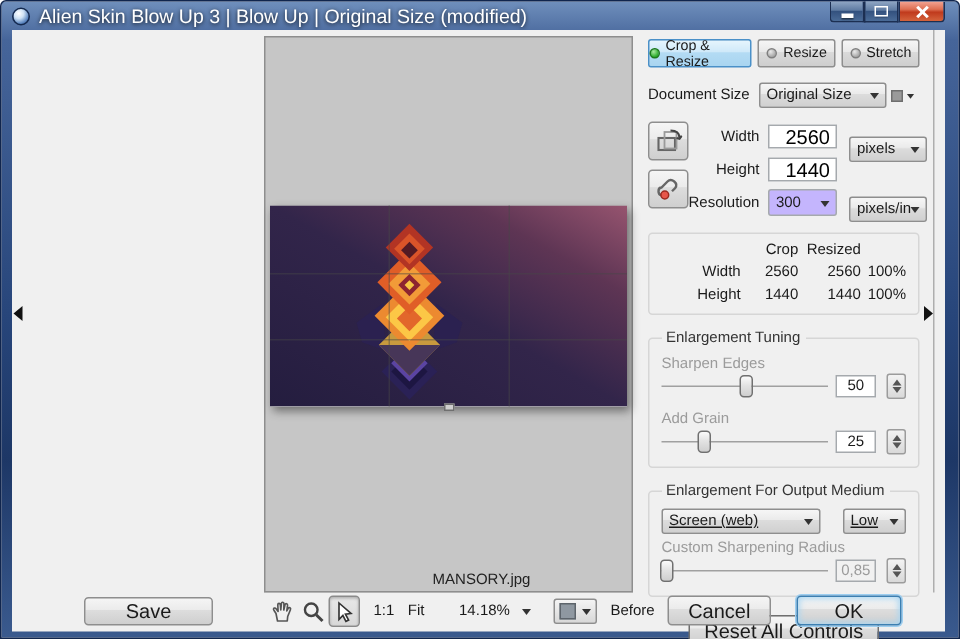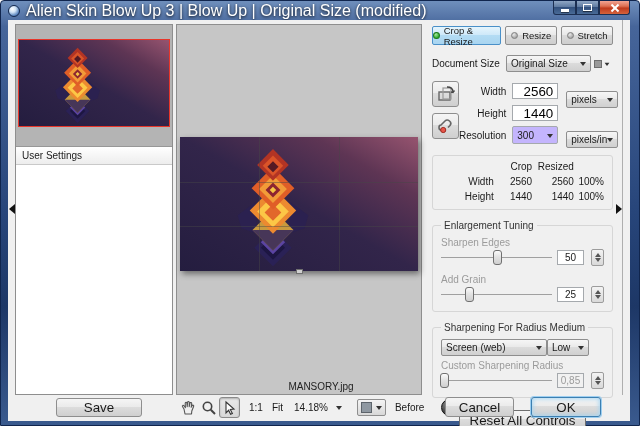--- a/index.html
+++ b/index.html
@@ -7,21 +7,21 @@
     font-family:"Liberation Sans","DejaVu Sans",sans-serif; font-size:10px; color:#1a1a1a; }
 
   
   .frame { position:absolute; inset:0;
     background:linear-gradient(180deg,#6f8fbc 0%,#46659a 6%,#27457a 50%,#1d3766 72%,#3a5a8e 100%);
     border:1px solid #10254d; border-radius:4px 4px 0 0; }
   .titlebar { position:absolute; left:0; top:0; right:0; height:19px; display:flex; align-items:center; }
   .app-icon { width:12px; height:12px; margin:0 6px 0 7px; border-radius:50%;
     background:radial-gradient(circle at 35% 30%,#ffffff 0%,#cfe2f5 35%,#5b86c0 70%,#27406e 100%);
     border:1px solid #14294f; }
-  .title-text { color:#ffffff; font-size:16px; text-shadow:0 1px 3px rgba(0,0,0,.85); white-space:nowrap; }
+  .title-text { color:#ffffff; font-size:13px; text-shadow:0 1px 3px rgba(0,0,0,.85); white-space:nowrap; }
   .win-btns { position:absolute; right:9px; top:0; display:flex; }
   .win-btn { width:23px; height:14px; border:1px solid #1c2f52; border-top:none;
     background:linear-gradient(180deg,#8fa6c4 0%,#5f7ba2 45%,#33517e 50%,#4a6b97 100%);
     display:flex; align-items:center; justify-content:center; }
   .win-btn.first { border-radius:0 0 0 3px; }
   .win-btn.close { width:31px; border-radius:0 0 3px 0;
     background:linear-gradient(180deg,#f2a493 0%,#dd6f52 40%,#c03a1d 55%,#d4633c 100%); }
   .glyph-min { width:8px; height:3px; background:#fff; margin-top:5px; box-shadow:0 1px 1px rgba(0,0,0,.5); }
   .glyph-max { width:9px; height:7px; border:1px solid #fff; box-shadow:0 1px 1px rgba(0,0,0,.5); }
   .glyph-x { position:relative; width:10px; height:10px; }
@@ -119,35 +119,35 @@
   .crop-table .c0 { width:34%; } .crop-table .c1 { width:23%; } .crop-table .c2 { width:25%; } .crop-table .c3 { width:18%; }
 
   .enl-fieldset { margin-top:10px; }
   .sec-label { margin:4px 0 1px; }
   .slider-row { display:flex; align-items:center; gap:5px; }
   .val-box { width:27px; height:15px; background:#fff; border:1px solid #a5a9ad; text-align:center; padding-top:1px; }
   .val-box.disabled { background:#f1f1f1; color:#9b9b9b; }
   .mt8 { margin-top:8px; }
 
   .shp-fieldset { margin-top:10px; }
-  .shp-selects { display:flex; justify-content:flex-start; margin:4px 0 3px; }
+  .shp-selects { display:flex; justify-content:space-between; margin:4px 0 3px;text-decoration:underline; }
   .shp-selects .combo.medium { width:106px; } .shp-selects .combo.amount { width:42px; }
 
   .reset-row { text-align:center; margin-top:12px; }
   .reset-btn { height:20px; padding:0 10px; border-color:#6f6f6f; }
 
   
   .bottom-bar { position:absolute; left:0; right:0; bottom:0; height:27px; }
   .save-btn { position:absolute; left:48px; top:4px; width:86px; height:19px; }
   .tools { position:absolute; left:169px; top:2px; height:23px; display:flex; align-items:center; }
   .tool { width:21px; height:21px; display:flex; align-items:center; justify-content:center; }
   .tool.selected { border:1px solid #8a8a8a; border-radius:3px;
     background:linear-gradient(180deg,#e9e9e9,#d8d8d8); box-shadow:inset 0 1px 2px rgba(0,0,0,.25); }
   .flat-label { margin-left:9px; color:#1a1a1a; }
-  .zoom-combo { display:flex; align-items:center; margin-left:8px; padding:1px 3px; gap:8px; }
+  .zoom-combo { display:flex; align-items:center; margin-left:20px; padding:1px 3px; gap:8px; }
   .swatch-combo { display:flex; align-items:center; margin-left:12px; height:17px; padding:0 3px;
     border:1px solid #8e8e8e; border-radius:2px; background:linear-gradient(180deg,#f4f4f4,#d8d8d8); gap:4px; }
   .swatch { width:11px; height:11px; background:#8f98a1; border:1px solid #5d646b; }
   .before-btn { margin-left:9px; }
   .help-btn { margin-left:17px; width:17px; height:17px; border-radius:50%;
     background:radial-gradient(circle at 35% 28%,#8a8a8a,#4a4a4a 50%,#1e1e1e 100%);
     color:#fff; font-weight:bold; font-size:11px; display:flex; align-items:center; justify-content:center;
     border:1px solid #111; }
   .help-arr { width:0;height:0;border:3px solid transparent;border-top:4px solid #333; margin:9px 0 0 2px; }
   .cancel-btn { position:absolute; left:437px; top:3px; width:69px; height:20px; }
@@ -201,31 +201,20 @@
           <div class="glyph-max"></div>
         </div>
       <div class="win-btn close">
           <div class="glyph-x"></div>
         </div>
     </div>
   </div>
 
   <div class="content">
 
-    <div class="left-panel">
-      <div class="thumb-zone">
-        <div class="thumb">
-          <svg viewBox="0 0 256 144" preserveAspectRatio="none">
-              <use href="#artwork"></use>
-            </svg>
-        </div>
-      </div>
-      <div class="user-settings-bar">User Settings</div>
-      <div class="settings-list"></div>
-    </div>
 
     <div class="preview">
       <div class="image-wrap">
         <svg viewBox="0 0 256 144" preserveAspectRatio="none">
             <use href="#artwork"></use>
           </svg>
         <div class="gridline gv" style="left:33.3%"></div>
         <div class="gridline gv" style="left:66.6%"></div>
         <div class="gridline gh" style="top:33.3%"></div>
         <div class="gridline gh" style="top:66.6%"></div>
@@ -358,21 +347,21 @@
           </div>
           <div class="val-box">25</div>
           <div class="spinner">
             <span class="sp-up"></span>
             <span class="sp-dn"></span>
           </div>
         </div>
       </fieldset>
 
       <fieldset class="shp-fieldset">
-        <legend>Sharpening For Radius Medium</legend>
+        <legend>Enlargement For Output Medium</legend>
         <div class="shp-selects">
           <div class="combo medium">
             <span>Screen (web)</span>
             <span class="arr"></span>
           </div>
           <div class="combo amount">
             <span>Low</span>
             <span class="arr"></span>
           </div>
         </div>

